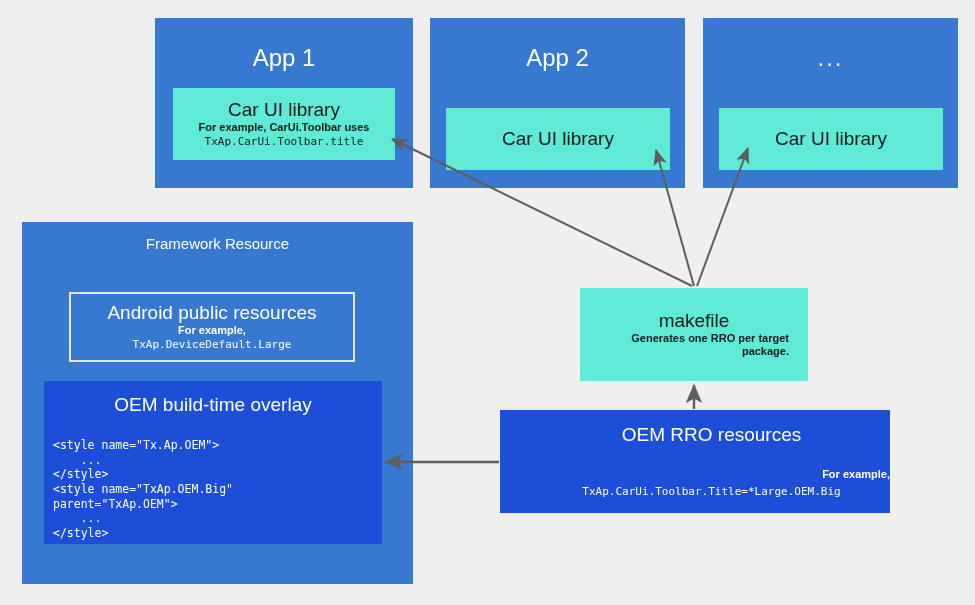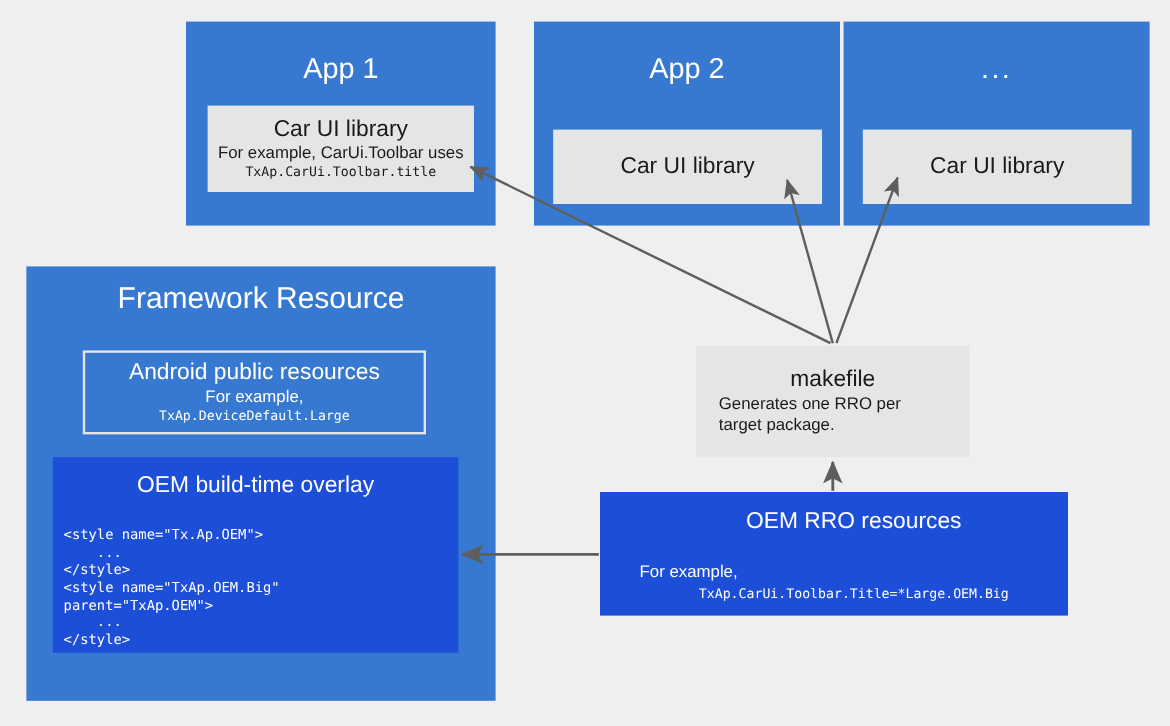--- a/index.html
+++ b/index.html
@@ -20,42 +20,43 @@
   }
   .box {
     position: absolute;
     box-sizing: border-box;
   }
   .blue {
     background: #3779d0;
     color: #ffffff;
   }
   .yellow {
-    background: #e5e5e5;
+    background: #5eead4;
     color: #1a1a1a;
   }
   .green {
     background: #1d4ed8;
     color: #ffffff;
   }
   .outline-blue {
     background: #3779d0;
     border: 2px solid #e5e5e5;
     color: #ffffff;
   }
   .title {
     font-size: 19px;
     line-height: 1.15;
     text-align: center;
     font-weight: normal;
   }
   .sub {
-    font-size: 14px;
-    text-align: left;
+    font-size: 11px;
+    text-align: right;
     line-height: 1.25;
+    font-weight: bold;
   }
   .mono {
     font-family: "DejaVu Sans Mono", "Liberation Mono", monospace;
     font-size: 11px;
     text-align: center;
     line-height: 1.3;
   }
   .center-stack {
     display: flex;
     flex-direction: column;
@@ -100,40 +101,40 @@
     <div class="app-title" style="top:26px;">App 1</div>
     <div class="box yellow" style="left:18px; top:70px; width:222px; height:72px;">
       <div class="center-stack">
         <div class="title">Car UI library</div>
         <div class="sub">For example, CarUi.Toolbar uses</div>
         <div class="mono">TxAp.CarUi.Toolbar.title</div>
       </div>
     </div>
   </div>
 
-  <div class="box blue" style="left:430px; top:18px; width:255px; height:170px;margin-left:15px;">
+  <div class="box blue" style="left:430px; top:18px; width:255px; height:170px;">
     <div class="app-title" style="top:26px;">App 2</div>
     <div class="box yellow" style="left:16px; top:90px; width:224px; height:62px;">
       <div class="center-stack">
         <div class="title">Car UI library</div>
       </div>
     </div>
   </div>
 
   <div class="box blue" style="left:703px; top:18px; width:255px; height:170px;">
     <div class="app-title dots" style="top:26px;">...</div>
     <div class="box yellow" style="left:16px; top:90px; width:224px; height:62px;">
       <div class="center-stack">
         <div class="title">Car UI library</div>
       </div>
     </div>
   </div>
 
   <div class="box blue" style="left:22px; top:222px; width:391px; height:362px;">
-    <div class="app-title" style="top:13px; font-size:25px;">Framework Resource</div>
+    <div class="app-title" style="top:13px; font-size:15px;">Framework Resource</div>
 
     <div class="box outline-blue" style="left:47px; top:70px; width:286px; height:70px;">
       <div class="center-stack">
         <div class="title">Android public resources</div>
         <div class="sub">For example,</div>
         <div class="mono">TxAp.DeviceDefault.Large</div>
       </div>
     </div>
 
     <div class="box green" style="left:22px; top:159px; width:338px; height:163px;">

